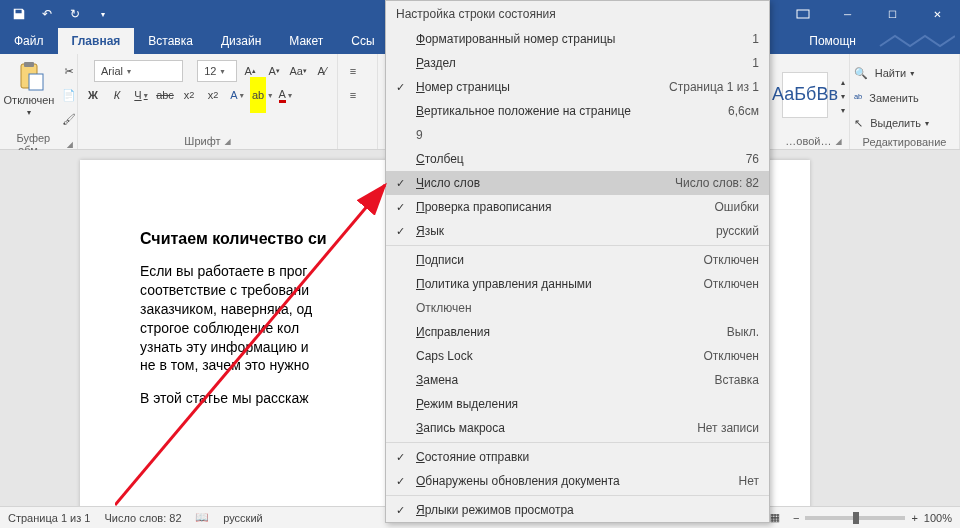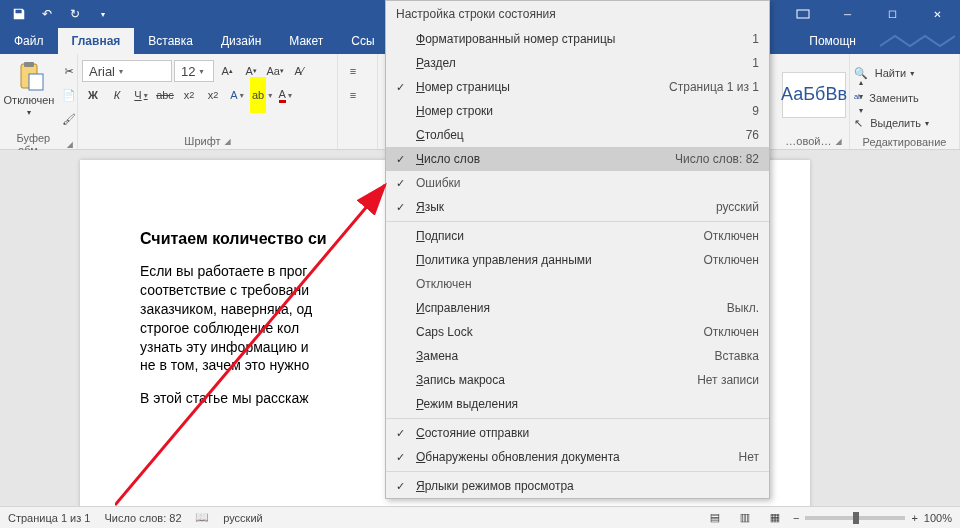--- a/index.html
+++ b/index.html
@@ -21,28 +21,28 @@
 
 .ribbon { height: 96px; background: #f3f3f3; border-bottom: 1px solid #d4d4d4; display: flex; font-size: 11px; color: #444; }
 .rgroup { border-right: 1px solid #e1e1e1; display: flex; flex-direction: column; padding: 2px 4px; }
 .rgroup .body { flex: 1; display: flex; align-items: flex-start; gap: 4px; }
 .rgroup .label { text-align: center; font-size: 11px; color: #666; padding: 2px 0 0; display:flex; justify-content:center; align-items:center; gap:4px; }
 .rgroup .label .dl { font-size: 8px; color:#888; }
 .bigbtn { width: 50px; display:flex; flex-direction:column; align-items:center; justify-content:center; gap:2px; padding:4px 2px; }
 .bigbtn .ico { width:32px; height:32px; }
 .rows { display:flex; flex-direction:column; gap:2px; padding-top:4px; }
 .row { display:flex; align-items:center; gap:2px; height:22px; }
-.ctrl { padding:2px 6px; border:1px solid #c8c8c8; background:#fff; height:22px; display:flex; align-items:center; font-size:13px; color:#444; }
+.ctrl { padding:2px 6px; border:1px solid #c8c8c8; background:#fff; height:22px; display:flex; align-items:center; font-size:11px; color:#444;margin-left:12px; }
 .ctrl.dd::after { content:"▾"; margin-left:4px; font-size:8px; color:#666; }
 .sbtn { min-width:22px; height:22px; display:flex; align-items:center; justify-content:center; color:#444; }
 .bold { font-weight:bold; } .ital { font-style:italic; } .under { text-decoration:underline; }
 .strike { text-decoration:line-through; }
 .dd8::after { content:"▾"; margin-left:2px; font-size:8px; color:#666; }
 .styles-gal { display:flex; gap:2px; }
-.style-tile { width:64px; height:46px; border:1px solid #d4d4d4; background:#fff; display:flex; flex-direction:column; align-items:center; justify-content:center; font-size:10px; color:#333;}
+.style-tile { width:46px; height:46px; border:1px solid #d4d4d4; background:#fff; display:flex; flex-direction:column; align-items:center; justify-content:center; font-size:10px; color:#333;}
 .style-tile .aa { font-size:18px; color:#2b579a;}
 
 .doc { position:absolute; top:150px; left:0; right:0; bottom:22px; background:#e6e6e6; overflow:hidden; }
 .page { position:absolute; left:80px; top:10px; width:730px; height:480px; background:#fff; box-shadow:0 0 4px rgba(0,0,0,.2); padding:70px 60px; font-size:14px; color:#000; font-family: Arial, sans-serif; }
 .page h2 { font-size:16px; margin-bottom:14px; font-weight:bold; }
 .page p { margin-bottom:14px; line-height:1.35; }
 
 .statusbar { position:absolute; bottom:0; left:0; right:0; height:22px; background:#f3f3f3; border-top:1px solid #d4d4d4; display:flex; align-items:center; font-size:11px; color:#444; padding:0 8px; gap:14px; }
 .statusbar .r { margin-left:auto; display:flex; align-items:center; gap:6px; }
 .viewbtn { width:24px; height:18px; display:flex; align-items:center; justify-content:center; }
@@ -274,34 +274,38 @@
       <div class="mitem">
         <span class="lbl"><span class="u">Р</span>аздел</span>
         <span class="val">1</span>
       </div>
       <div class="mitem">
         <span class="chk">✓</span>
         <span class="lbl"><span class="u">Н</span>омер страницы</span>
         <span class="val">Страница 1 из 1</span>
       </div>
       <div class="mitem">
-        <span class="lbl"><span class="u">Н</span>омер строки</span>
+        <span class="lbl"><span class="u">В</span>ертикальное положение на странице</span>
+        <span class="val">6,6см</span>
+      </div>
+      <div class="mitem">
         <span class="val">9</span>
       </div>
       <div class="mitem">
         <span class="lbl"><span class="u">С</span>толбец</span>
         <span class="val">76</span>
       </div>
       <div class="mitem hl">
         <span class="chk">✓</span>
         <span class="lbl"><span class="u">Ч</span>исло слов</span>
         <span class="val">Число слов: 82</span>
       </div>
       <div class="mitem">
         <span class="chk">✓</span>
+        <span class="lbl"><span class="u">П</span>роверка правописания</span>
         <span class="val">Ошибки</span>
       </div>
       <div class="mitem">
         <span class="chk">✓</span>
         <span class="lbl"><span class="u">Я</span>зык</span>
         <span class="val">русский</span>
       </div>
       <hr>
       <div class="mitem">
         <span class="lbl"><span class="u">П</span>одписи</span>
@@ -320,26 +324,26 @@
       </div>
       <div class="mitem">
         <span class="lbl">Caps Lock</span>
         <span class="val">Отключен</span>
       </div>
       <div class="mitem">
         <span class="lbl"><span class="u">З</span>амена</span>
         <span class="val">Вставка</span>
       </div>
       <div class="mitem">
+        <span class="lbl"><span class="u">Р</span>ежим выделения</span>
+        <span class="val"></span>
+      </div>
+      <div class="mitem">
         <span class="lbl"><span class="u">З</span>апись макроса</span>
         <span class="val">Нет записи</span>
-      </div>
-      <div class="mitem">
-        <span class="lbl"><span class="u">Р</span>ежим выделения</span>
-        <span class="val"></span>
       </div>
       <hr>
       <div class="mitem">
         <span class="chk">✓</span>
         <span class="lbl"><span class="u">С</span>остояние отправки</span>
         <span class="val"></span>
       </div>
       <div class="mitem">
         <span class="chk">✓</span>
         <span class="lbl"><span class="u">О</span>бнаружены обновления документа</span>

